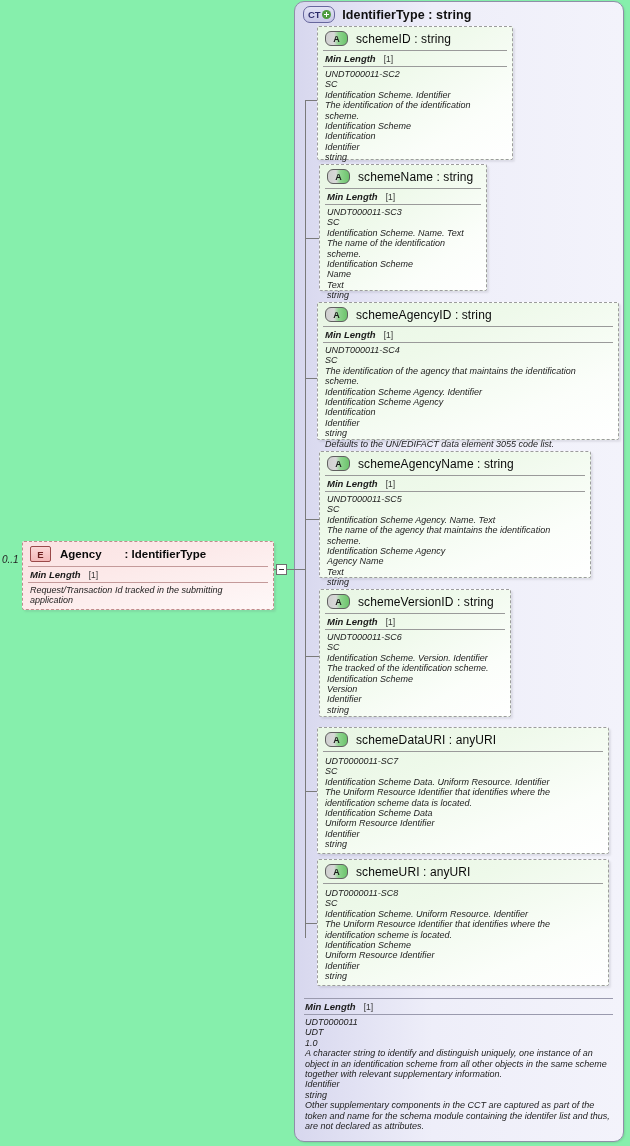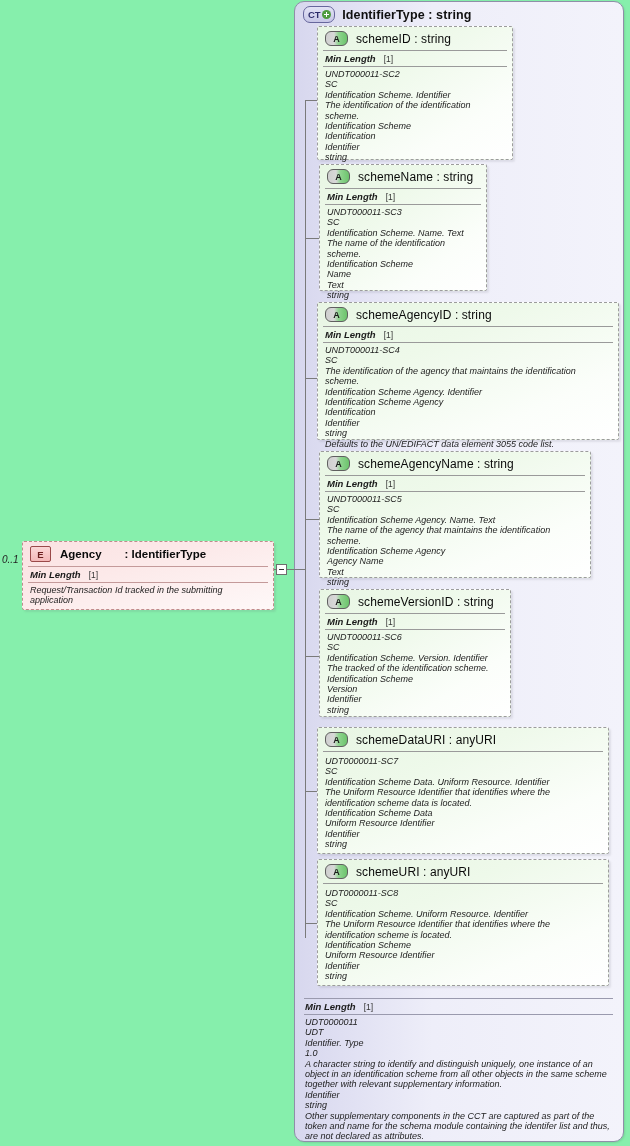--- a/index.html
+++ b/index.html
@@ -419,21 +419,20 @@
   <div class="type-doc">
     <div class="rule"></div>
     <div class="facet-row">
       <span class="facet-label">Min Length</span>
       <span class="facet-val">[1]</span>
     </div>
     <div class="rule"></div>
     <div class="doc-block">
       <div>UDT0000011</div>
       <div>UDT</div>
-      <div>Identifier. Type</div>
       <div>1.0</div>
       <div>A character string to identify and distinguish uniquely, one instance of an object in an identification scheme from all other objects in the same scheme together with relevant supplementary information.</div>
       <div>Identifier</div>
       <div>string</div>
       <div>Other supplementary components in the CCT are captured as part of the token and name for the schema module containing the identifer list and thus, are not declared as attributes.</div>
     </div>
   </div>
 
   <span class="card-label">0..1</span>
   <div class="elem-box">

